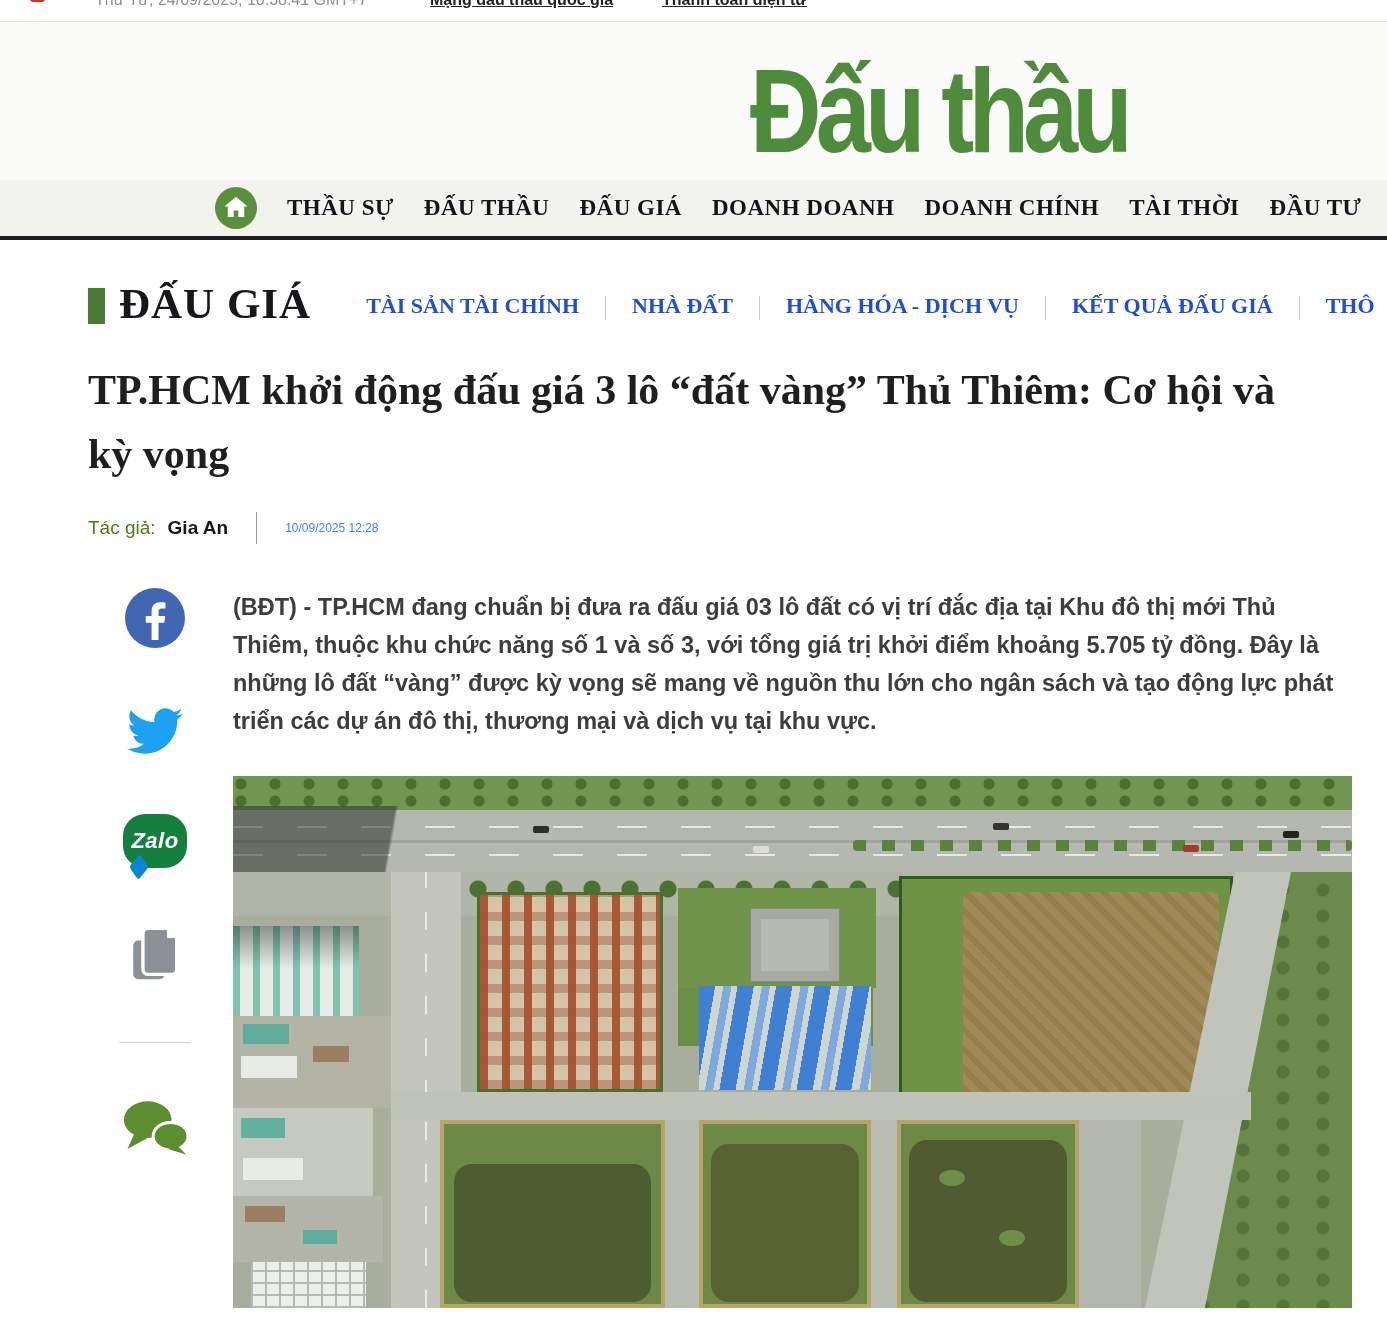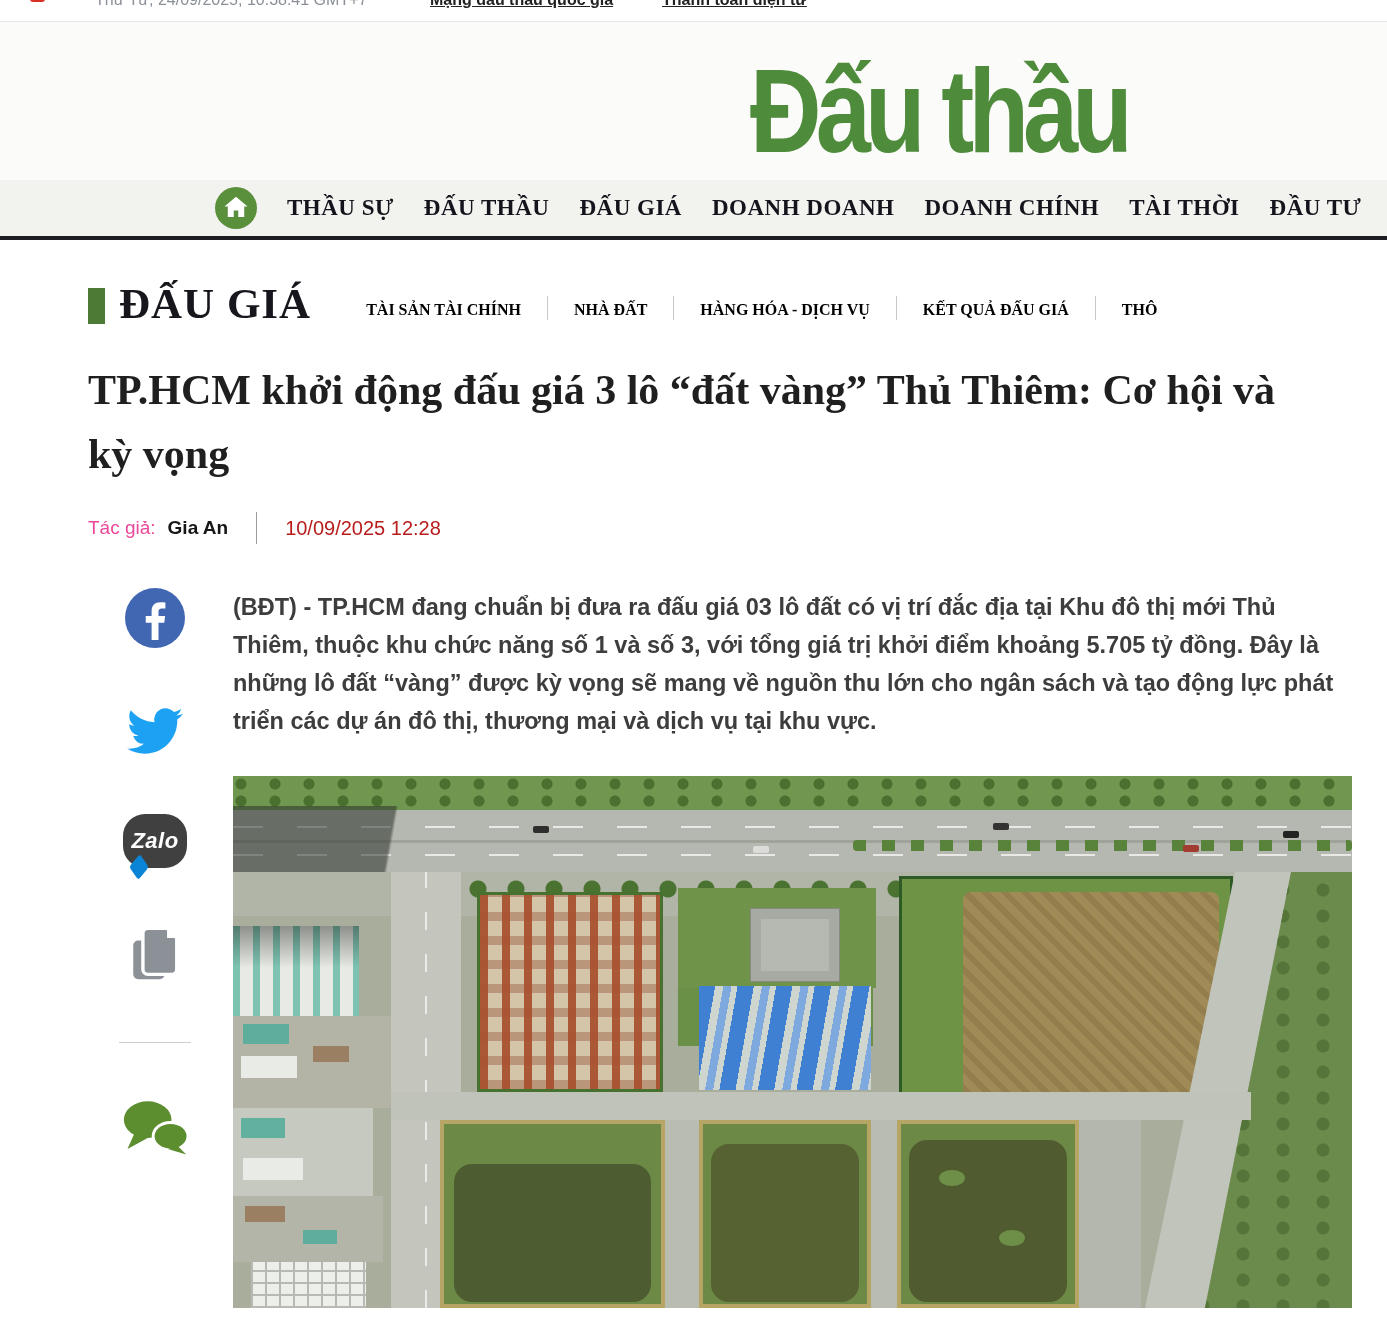--- a/index.html
+++ b/index.html
@@ -28,39 +28,39 @@
   .nav-home { width:42px; height:42px; margin-right:30px; flex:0 0 auto; }
   .nav a { font-family:"Liberation Serif", serif; font-weight:bold; font-size:23px;
            color:#14141c; text-decoration:none; margin-right:30px; letter-spacing:.5px; }
 
   
   .section-row { display:flex; align-items:flex-end; margin:44px 0 0 88px; white-space:nowrap; }
   .sec-marker { width:17px; height:36px; background:#4d7b36; margin-right:14px; }
   .sec-title { font-family:"Liberation Serif", serif; font-weight:bold; font-size:43px;
                line-height:40px; color:#16161c; letter-spacing:1px; margin-right:55px;
                text-decoration:none; }
-  .sec-link { font-family:"Liberation Serif", serif; font-weight:bold; font-size:16px;
-              color:#000000; text-decoration:none; padding-bottom:5px; }
+  .sec-link { font-family:"Liberation Serif", serif; font-weight:bold; font-size:22px;
+              color:#1d4ed8; text-decoration:none; padding-bottom:5px; }
   .sec-sep { width:1px; height:24px; background:#c9c9c6; margin:0 26px 4px 26px; }
 
   
   .art-title { margin:34px 0 0 88px; width:1210px;
                font-family:"Liberation Serif", serif; font-weight:bold;
                font-size:42px; line-height:64px; color:#1f1f1f; }
   .meta { display:flex; align-items:center; margin:26px 0 0 88px; }
-  .meta-label { font-size:19px; color:#ec4899; margin-right:12px; }
+  .meta-label { font-size:19px; color:#4d7c0f; margin-right:12px; }
   .meta-author { font-size:19px; font-weight:bold; color:#161616; }
   .meta-div { width:1px; height:32px; background:#9b9b9b; margin:0 28px; }
-  .meta-date { font-size:20px; color:#b91c1c; }
+  .meta-date { font-size:12px; color:#3b82f6; }
 
   .content { position:relative; margin-left:88px; margin-top:44px; }
   .share { position:absolute; left:12px; top:0; width:110px;
            display:flex; flex-direction:column; align-items:center; gap:55px; }
   .share svg { display:block; }
-  .zalo { width:64px; height:54px; background:#404040; border-radius:22px;
+  .zalo { width:64px; height:54px; background:#15803d; border-radius:22px;
           position:relative; display:flex; align-items:center; justify-content:center; }
   .zalo span { color:#fff; font-weight:bold; font-style:italic; font-size:22px;
                letter-spacing:.5px; }
   .zalo:after { content:""; position:absolute; left:8px; bottom:-7px; width:16px; height:16px;
                 background:#0a84d6; transform:rotate(55deg) skewX(15deg); border-radius:3px; }
   .share-div { width:72px; height:1px; background:#cfcfcc; }
 
   .lead { margin-left:145px; width:1120px; font-size:23.5px; font-weight:bold;
           line-height:38px; color:#3d3d3d; }
 

